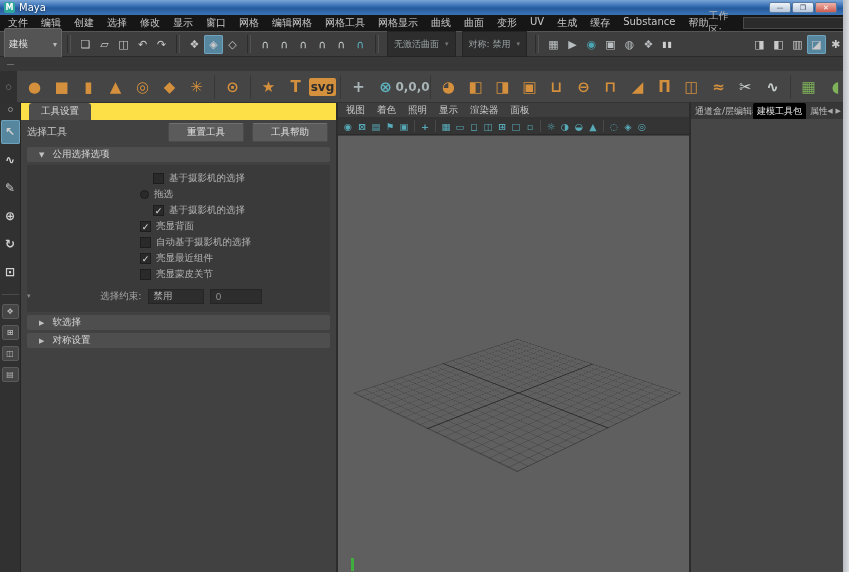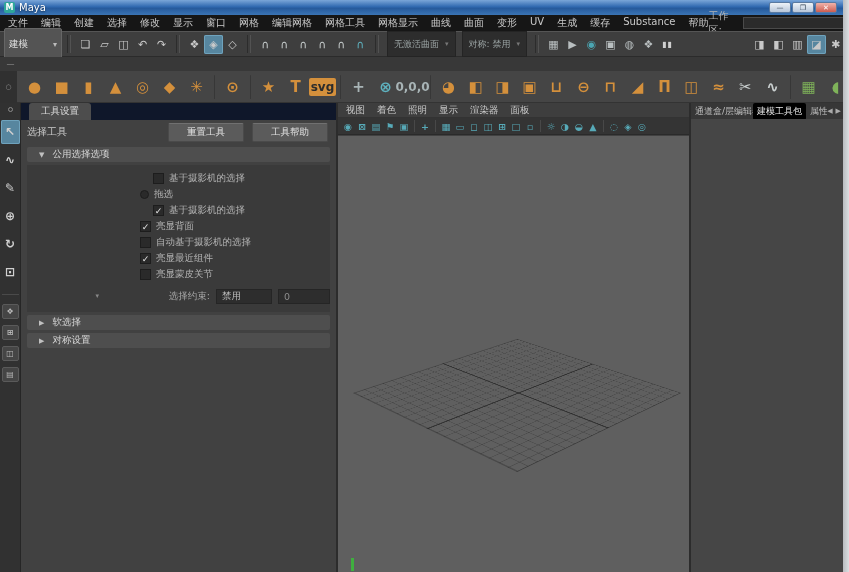--- a/index.html
+++ b/index.html
@@ -73,21 +73,21 @@
   .tool { width:19px; height:24px; margin:2px 0; display:flex; align-items:center; justify-content:center;
     color:#cfcfcf; font-size:12px; border-radius:2px; }
   .tool.active { background:#57869f; box-shadow:inset 0 0 0 1px #6fa3bd; }
   .tb-div { width:17px; border-top:1px solid #4a4a4a; margin:8px 0 6px; }
   .layout-btn { width:17px; height:15px; margin:3px 0; background:#454545; border:1px solid #5a5a5a;
     color:#b9b9b9; font-size:8px; display:flex; align-items:center; justify-content:center; border-radius:2px; }
 
   
   #toolpanel { position:absolute; left:21px; top:103px; width:317px; height:469px; background:#414141;
     border-right:2px solid #2c2c2c; font-size:10px; }
-  .tp-tabs { height:17px; background:#0f172a; display:flex; align-items:flex-end; padding-left:8px; }
+  .tp-tabs { height:17px; background:#fde047; display:flex; align-items:flex-end; padding-left:8px; }
   .tp-tab { background:#4d4d4d; color:#dcdcdc; padding:2px 12px; border-radius:3px 3px 0 0; font-size:9.5px; }
   .tp-head { height:24px; display:flex; align-items:center; padding:0 8px 0 6px; }
   .toolname { color:#cccccc; font-size:10px; }
   .tpbtn { margin-left:8px; background:#5b5b5b; border:1px solid #4a4a4a; border-top-color:#707070;
     color:#e2e2e2; font-size:9.5px; padding:2px 0; width:76px; border-radius:2px;
     font-family:"DejaVu Sans","Liberation Sans",sans-serif; }
   .tpbtn:first-of-type { margin-left:auto; }
   .section { height:15px; background:#4e4e4e; margin:3px 6px; border-radius:2px; display:flex;
     align-items:center; color:#d8d8d8; font-size:9.5px; }
   .section::before { content:"▶"; font-size:7px; color:#c0c0c0; margin:0 8px 0 12px; }
@@ -485,21 +485,21 @@
         <span class="rtext">自动基于摄影机的选择</span>
       </div>
       <div class="row ind1">
         <span class="cb checked"></span>
         <span class="rtext">亮显最近组件</span>
       </div>
       <div class="row ind1">
         <span class="cb"></span>
         <span class="rtext">亮显蒙皮关节</span>
       </div>
-      <div class="row cons" style="margin-top:6px;justify-content:flex-end;">
+      <div class="row cons" style="margin-top:6px;">
         <span class="rlabel">选择约束:</span>
         <span class="dropfield">
             <span>禁用</span>
           </span>
         <span class="numfield">0</span>
       </div>
     </div>
     <div class="section">
       <span>软选择</span>
     </div>

